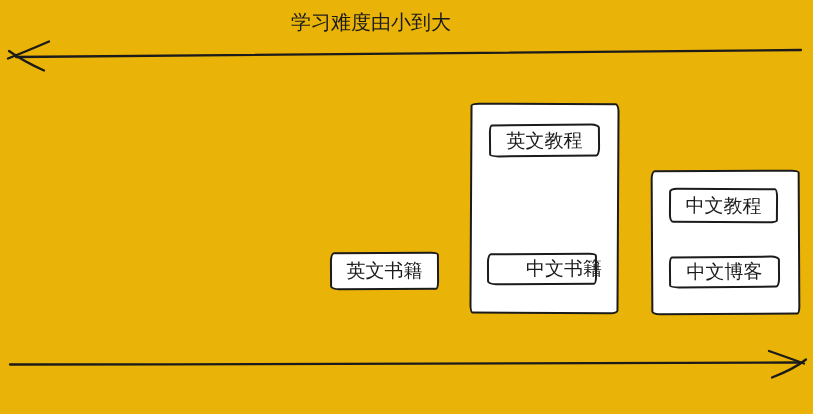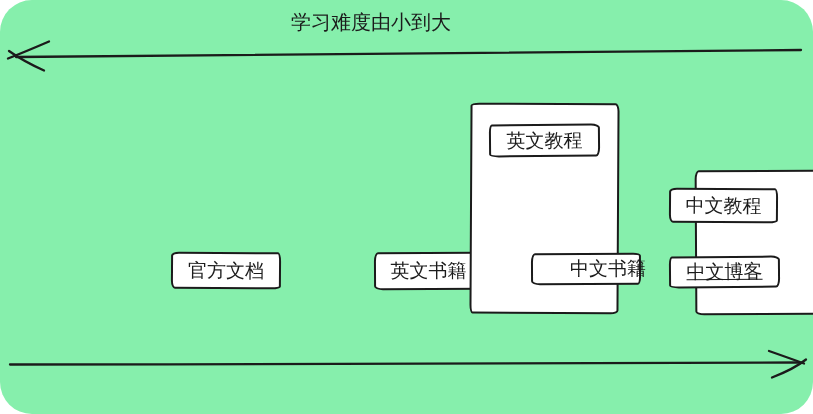--- a/index.html
+++ b/index.html
@@ -1,24 +1,23 @@
 <!DOCTYPE html>
 <html><head>
 <meta charset="utf-8">
 <style>
   html, body { margin: 0; padding: 0; background: #ffffff; }
   #canvas {
     position: relative;
     width: 813px;
     height: 414px;
-    background: #86efac;
+    background: #eab308;
     font-family: "Liberation Sans", "DejaVu Sans", sans-serif;
     color: #1b1b1b;
     overflow: hidden;
-    border-radius: 32px;
   }
   #arrows {
     position: absolute;
     left: 0; top: 0;
     width: 813px; height: 414px;
     pointer-events: none;
   }
   .axis-label {
     position: absolute;
     font-size: 20px;
@@ -41,21 +40,21 @@
   }
   .group-box {
     position: absolute;
     background: #ffffff;
     border: 2.4px solid #1b1b1b;
     box-sizing: border-box;
   }
   
   .r1 { border-radius: 3px 9px 4px 10px / 8px 4px 9px 3px; transform: rotate(-0.5deg); }
   .r2 { border-radius: 8px 3px 9px 4px / 4px 9px 3px 8px; transform: rotate(0.4deg); }
-  .r3 { border-radius: 4px 8px 3px 9px / 9px 3px 8px 4px; transform: rotate(-0.3deg); margin-left: 44px; }
+  .r3 { border-radius: 4px 8px 3px 9px / 9px 3px 8px 4px; transform: rotate(-0.3deg); }
   .r4 { border-radius: 9px 4px 8px 3px / 3px 8px 4px 9px; transform: rotate(0.3deg); }
 </style>
 </head>
 <body>
 
 <div id="canvas">
 
   <svg id="arrows" viewBox="0 0 813 414" xmlns="http://www.w3.org/2000/svg">
     <g stroke="#1b1b1b" stroke-width="2.3" fill="none" stroke-linecap="round">
       <path d="M 801 50 C 560 52.5, 300 55, 16 57"></path>
@@ -66,23 +65,20 @@
       <path d="M 10 364.5 C 280 364.5, 560 362.5, 799 362.5"></path>
       <path d="M 769 351 Q 789 358 804 363.5"></path>
       <path d="M 772 377.5 Q 794 369 806 359.5"></path>
     </g>
   </svg>
 
   <div class="axis-label" id="top-axis-label">学习难度由小到大</div>
 
 
 
-  <div class="box r2" style="left:171px; top:252px; width:110px; height:37px;">
-    <span>官方文档</span>
-  </div>
 
   <div class="box r3" style="left:330px; top:252px; width:109px; height:38px;">
     <span>英文书籍</span>
   </div>
 
   <div class="group-box r4" style="left:470px; top:103px; width:149px; height:211px;"></div>
 
   <div class="box r1" style="left:489px; top:124px; width:111px; height:33px;">
     <span>英文教程</span>
   </div>
@@ -91,17 +87,17 @@
   <div class="box r3" style="left:487px; top:253px; width:110px; height:32px;padding-left:44px;">
     <span>中文书籍</span>
   </div>
 
   <div class="group-box r3" style="left:651px; top:170px; width:149px; height:145px;"></div>
 
   <div class="box r2" style="left:669px; top:188px; width:109px; height:35px;">
     <span>中文教程</span>
   </div>
 
-  <div class="box r1" style="left:669px; top:256px; width:111px; height:32px;text-decoration:underline;">
+  <div class="box r1" style="left:669px; top:256px; width:111px; height:32px;">
     <span>中文博客</span>
   </div>
 
 </div>
 
 </body></html>

